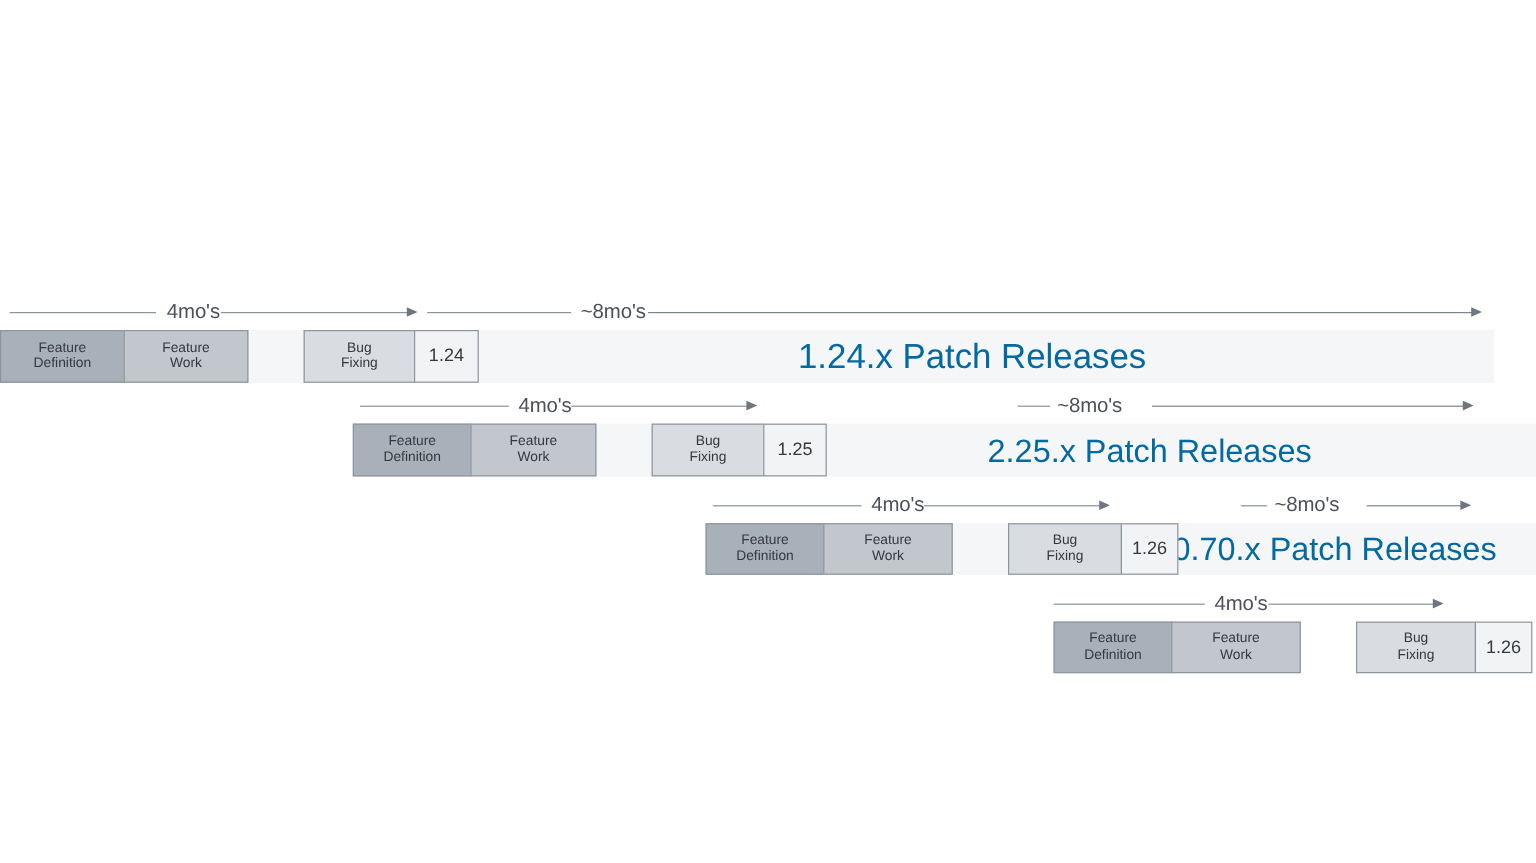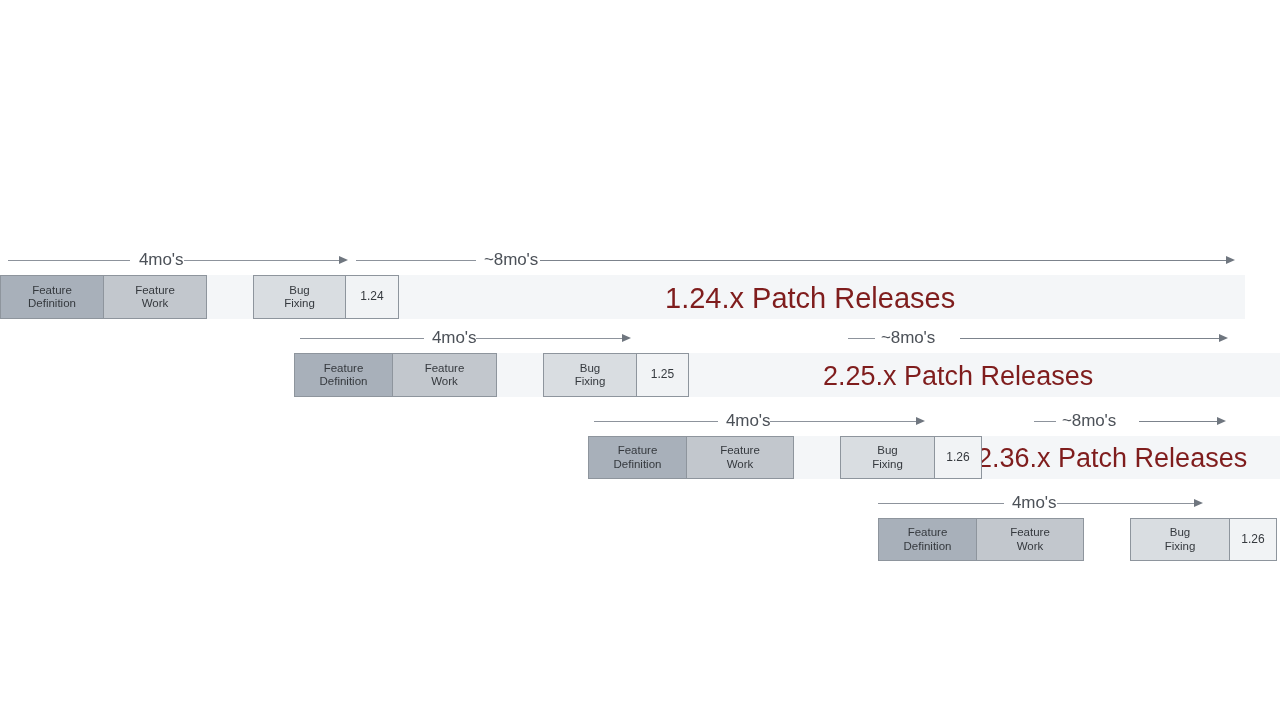--- a/index.html
+++ b/index.html
@@ -67,21 +67,21 @@
   
   .patch-band {
     position: absolute;
     background: #f4f6f8;
     display: flex;
     align-items: center;
   }
   .patch-band .patch-label {
     position: absolute;
     white-space: nowrap;
-    color: #7f1d1d;
+    color: #0369a1;
     font-weight: 400;
   }
 
   
   .phases {
     position: absolute;
     display: flex;
     box-sizing: border-box;
   }
   .phase {
@@ -96,21 +96,21 @@
     text-align: center;
     color: #35393e;
     white-space: nowrap;
     margin-left: -1px;
   }
   .phase:first-child { margin-left: 0; }
 
   .phase.def      { background: #a8b0ba; }
   .phase.work     { background: #c2c7cd; }
   .phase.bug      { background: #d9dde1; margin-left: 46px; }
-  .phase.version  { background: #f1f3f5; font-size: 12px; }
+  .phase.version  { background: #f1f3f5; font-size: 15px; }
 
   .phase .ln { display: block; }
 </style>
 </head>
 <body>
 
 <div id="canvas">
 
   <div class="release-row">
 
@@ -182,21 +182,21 @@
         <span class="ln">Bug</span>
         <span class="ln">Fixing</span>
       </div>
       <div class="phase version" style="width:53px;">1.25</div>
     </div>
   </div>
 
   <div class="release-row">
 
     <div class="patch-band" style="left:588px; top:436px; width:1255px; height:43px;">
-      <span class="patch-label" style="left:389px; top:7px; font-size:27px;">2.36.x Patch Releases</span>
+      <span class="patch-label" style="left:389px; top:7px; font-size:27px;">0.70.x Patch Releases</span>
     </div>
 
     <div class="ruler" style="left:594px; top:411px; width:340px;">
       <div class="seg" style="left:0px; width:124px;"></div>
       <span class="lbl" style="left:132px;">4mo's</span>
       <div class="seg" style="left:176px; width:149px;"></div>
       <div class="head" style="left:322px;"></div>
     </div>
 
     <div class="ruler" style="left:1034px; top:411px; width:204px;">

